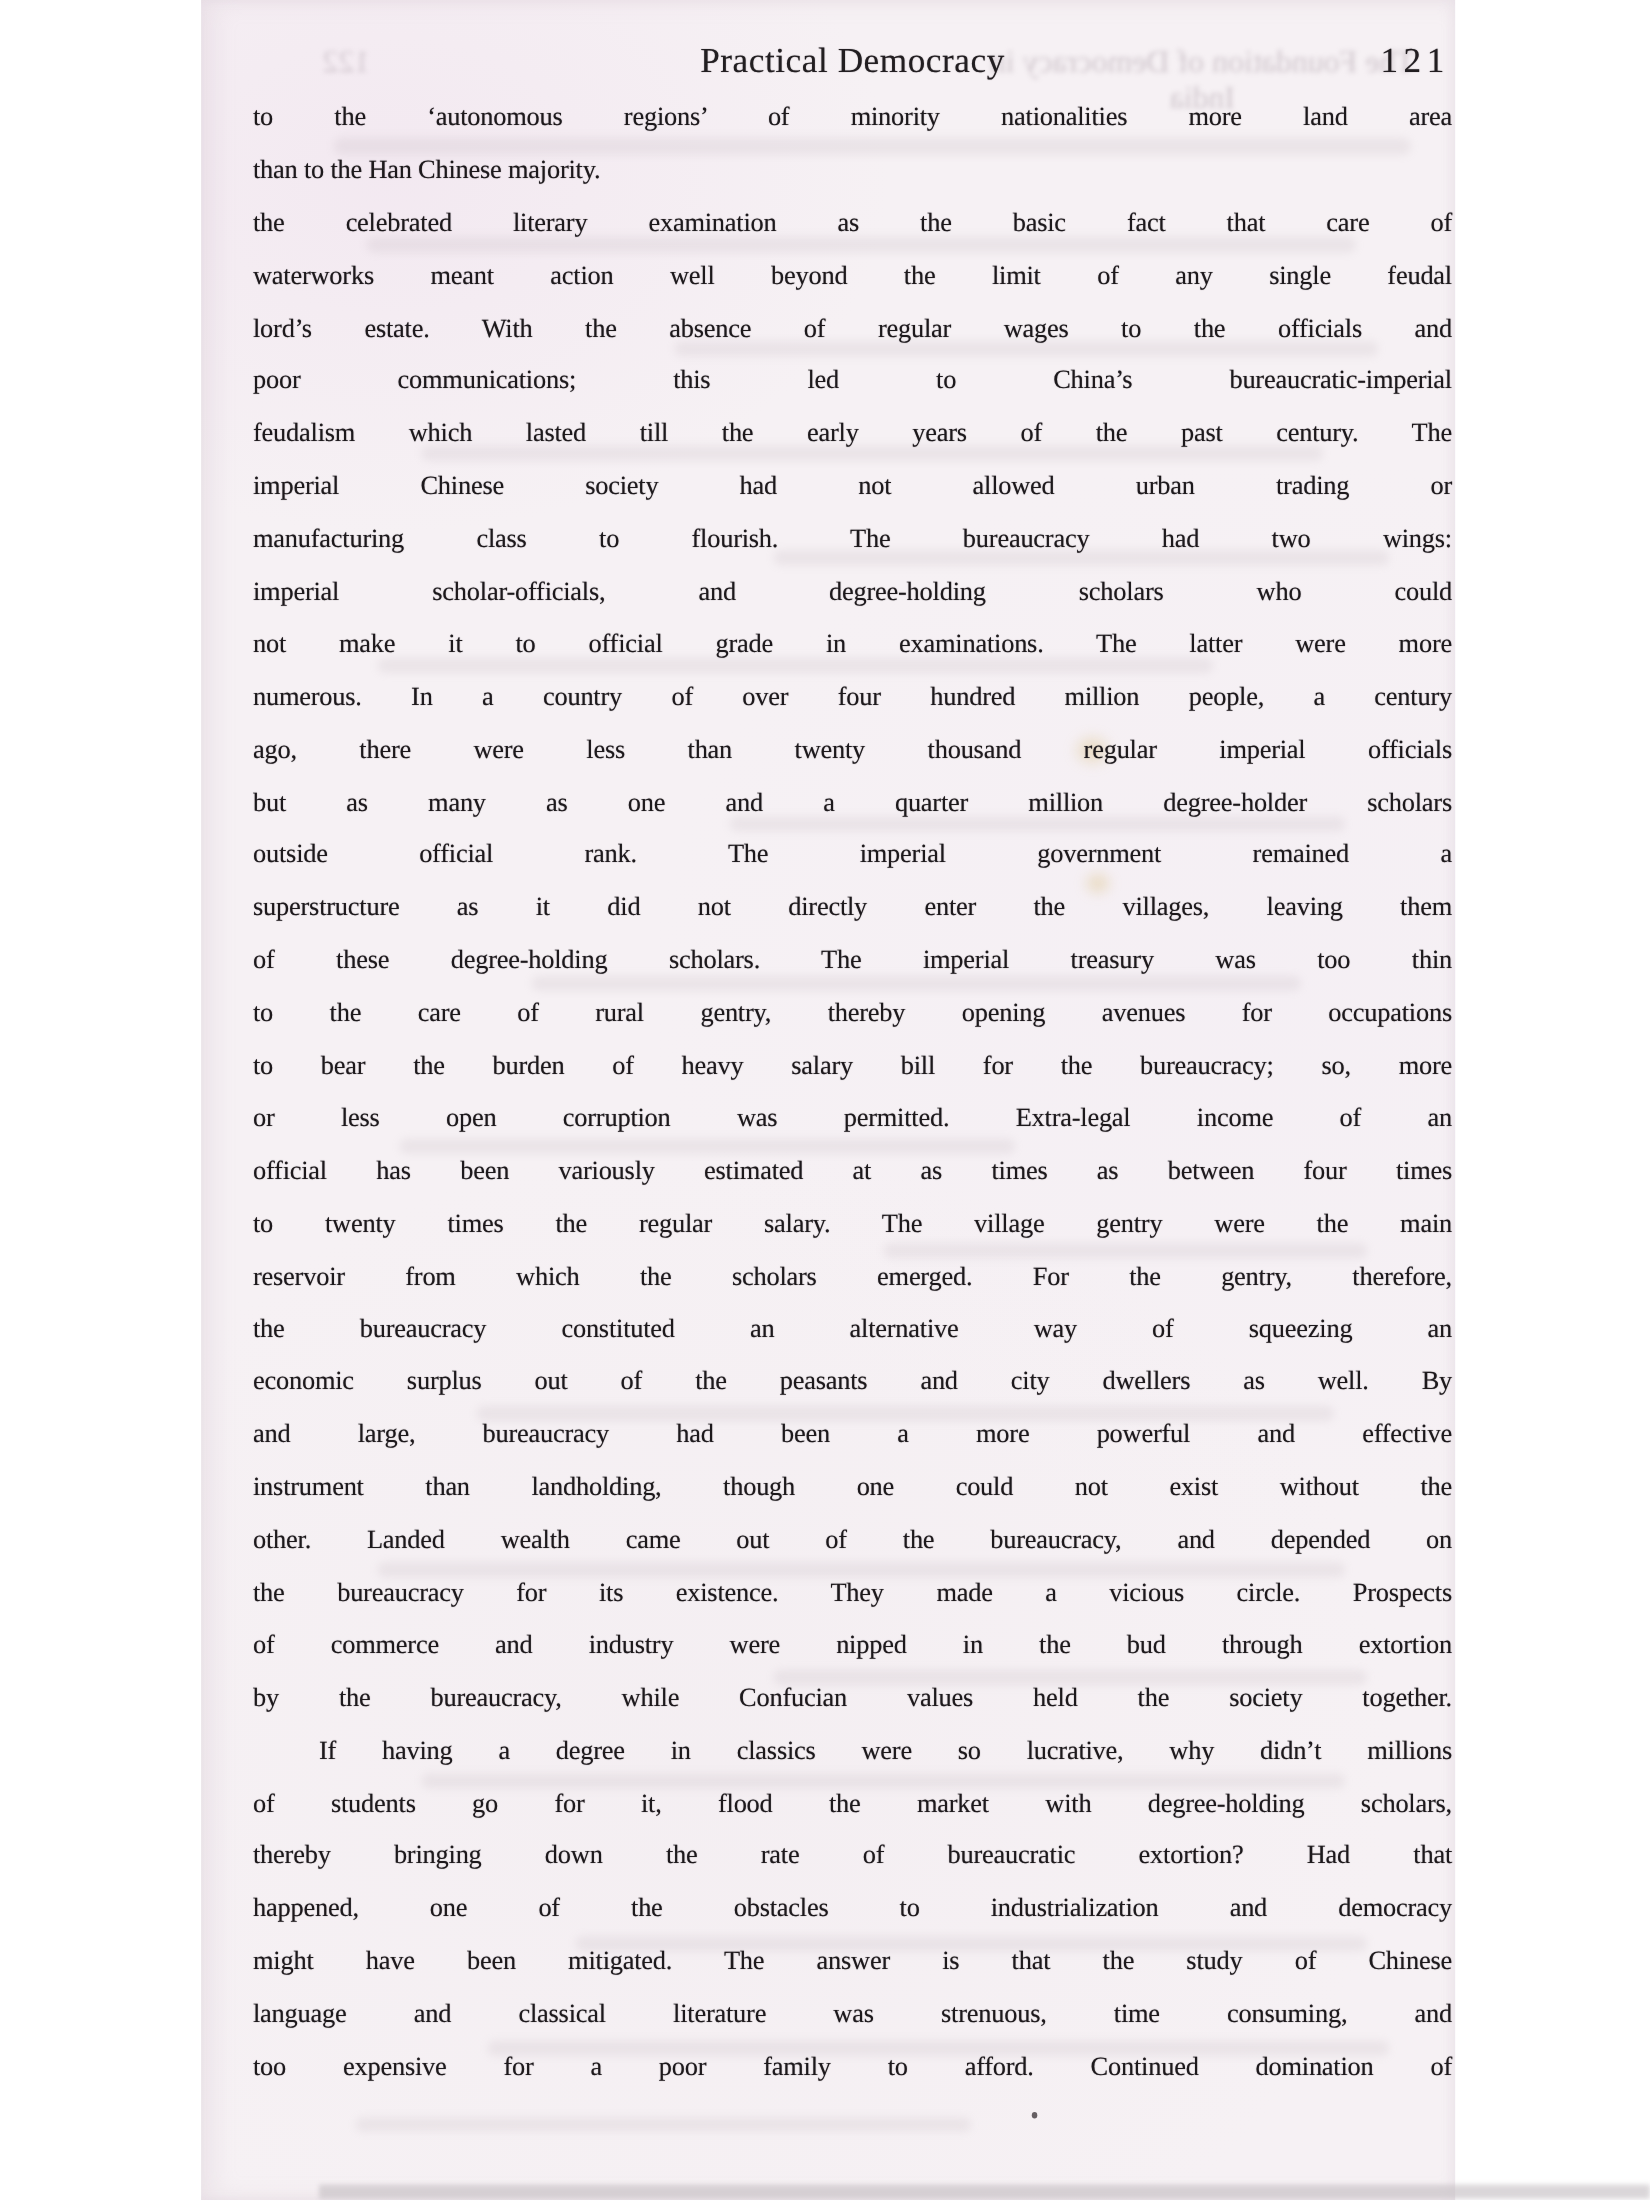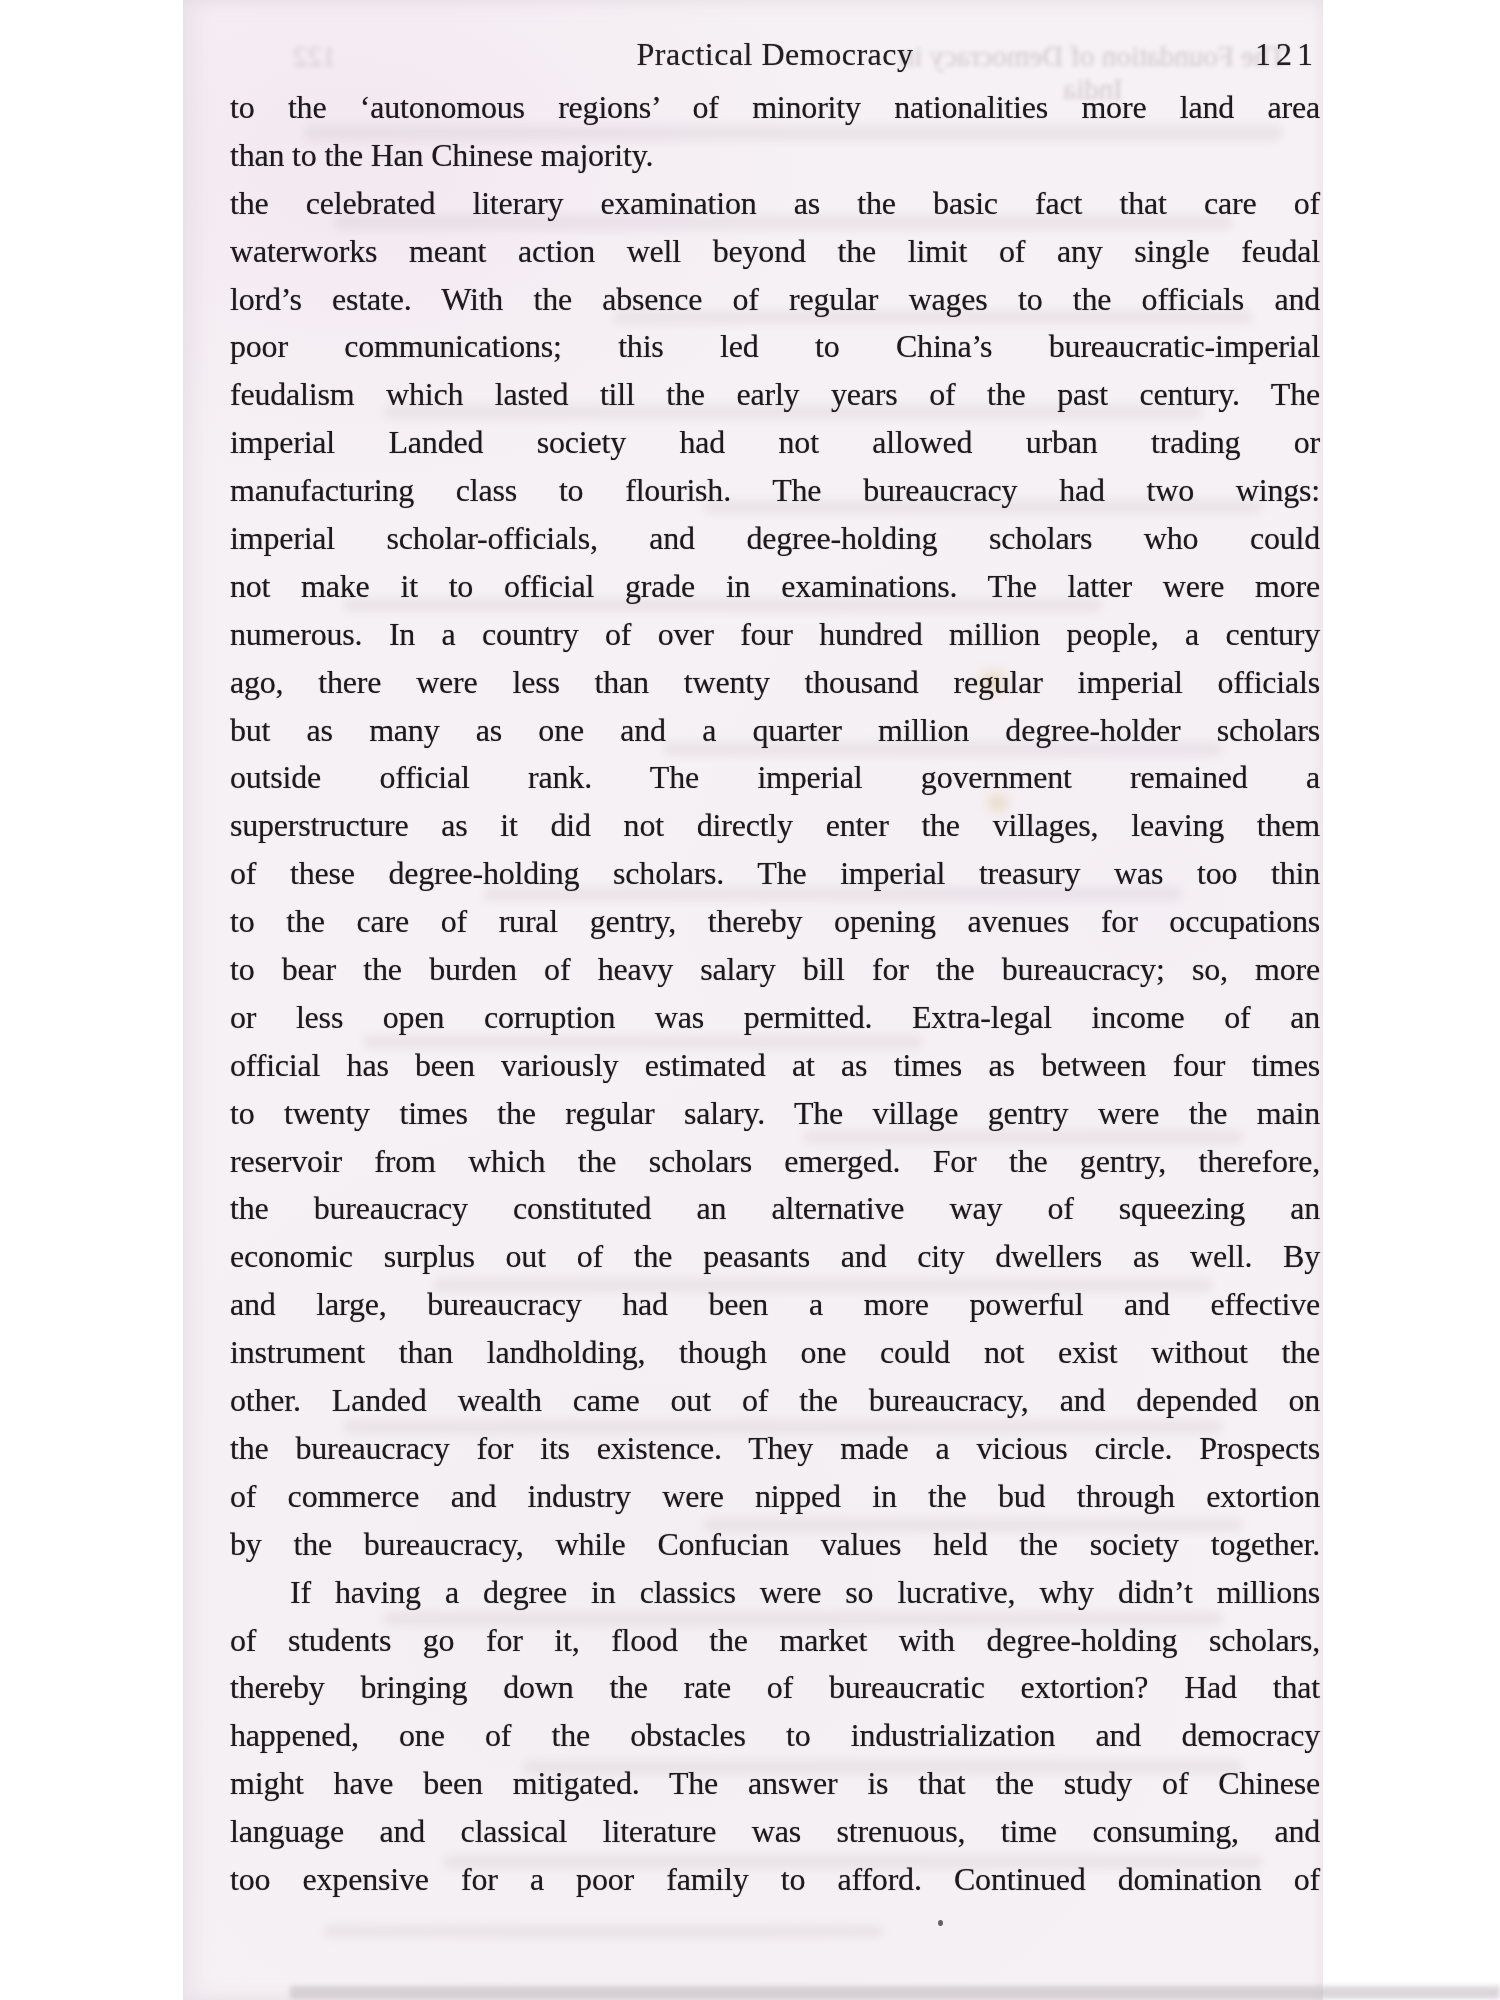--- a/index.html
+++ b/index.html
@@ -20,21 +20,21 @@
   .runhead .title{
     display:block;text-align:center;font-size:32px;color:#221e21;
     letter-spacing:.5px;text-shadow:0 0 1px rgba(35,28,33,.55);
   }
   .runhead .pagenum{
     position:absolute;right:2px;top:0;font-size:32px;color:#221e21;
     letter-spacing:5px;text-shadow:0 0 1px rgba(35,28,33,.55);margin-left:27px;
   }
   .body-text{position:absolute;top:84px;left:47px;width:1090px;}
   .line{
-    font-size:32px;line-height:47.9px;height:47.9px;color:#1d191c;
+    font-size:24px;line-height:47.9px;height:47.9px;color:#1d191c;
     text-align:justify;text-align-last:justify;letter-spacing:-.2px;
     text-shadow:0 0 1px rgba(30,24,29,.55);white-space:nowrap;overflow:visible;
   }
   .line.endline{text-align-last:left;}
   .line.indent{text-indent:60px;}
   
   .bleed{position:absolute;pointer-events:none;color:#a89aa4;}
   .bleed-title{
     top:40px;left:700px;width:420px;font-size:29px;opacity:.5;
     transform:scaleX(-1);filter:blur(2.2px);text-align:center;
@@ -96,21 +96,21 @@
     </div>
 
     <div class="body-text">
         <div class="line">to the ‘autonomous regions’ of minority nationalities more land area</div>
         <div class="line endline">than to the Han Chinese majority.</div>
         <div class="line">the celebrated literary examination as the basic fact that care of</div>
         <div class="line">waterworks meant action well beyond the limit of any single feudal</div>
         <div class="line">lord’s estate. With the absence of regular wages to the officials and</div>
         <div class="line">poor communications; this led to China’s bureaucratic-imperial</div>
         <div class="line">feudalism which lasted till the early years of the past century. The</div>
-        <div class="line">imperial Landed society had not allowed urban trading or</div>
+        <div class="line">imperial Chinese society had not allowed urban trading or</div>
         <div class="line">manufacturing class to flourish. The bureaucracy had two wings:</div>
         <div class="line">imperial scholar-officials, and degree-holding scholars who could</div>
         <div class="line">not make it to official grade in examinations. The latter were more</div>
         <div class="line">numerous. In a country of over four hundred million people, a century</div>
         <div class="line">ago, there were less than twenty thousand regular imperial officials</div>
         <div class="line">but as many as one and a quarter million degree-holder scholars</div>
         <div class="line">outside official rank. The imperial government remained a</div>
         <div class="line">superstructure as it did not directly enter the villages, leaving them</div>
         <div class="line">of these degree-holding scholars. The imperial treasury was too thin</div>
         <div class="line">to the care of rural gentry, thereby opening avenues for occupations</div>

